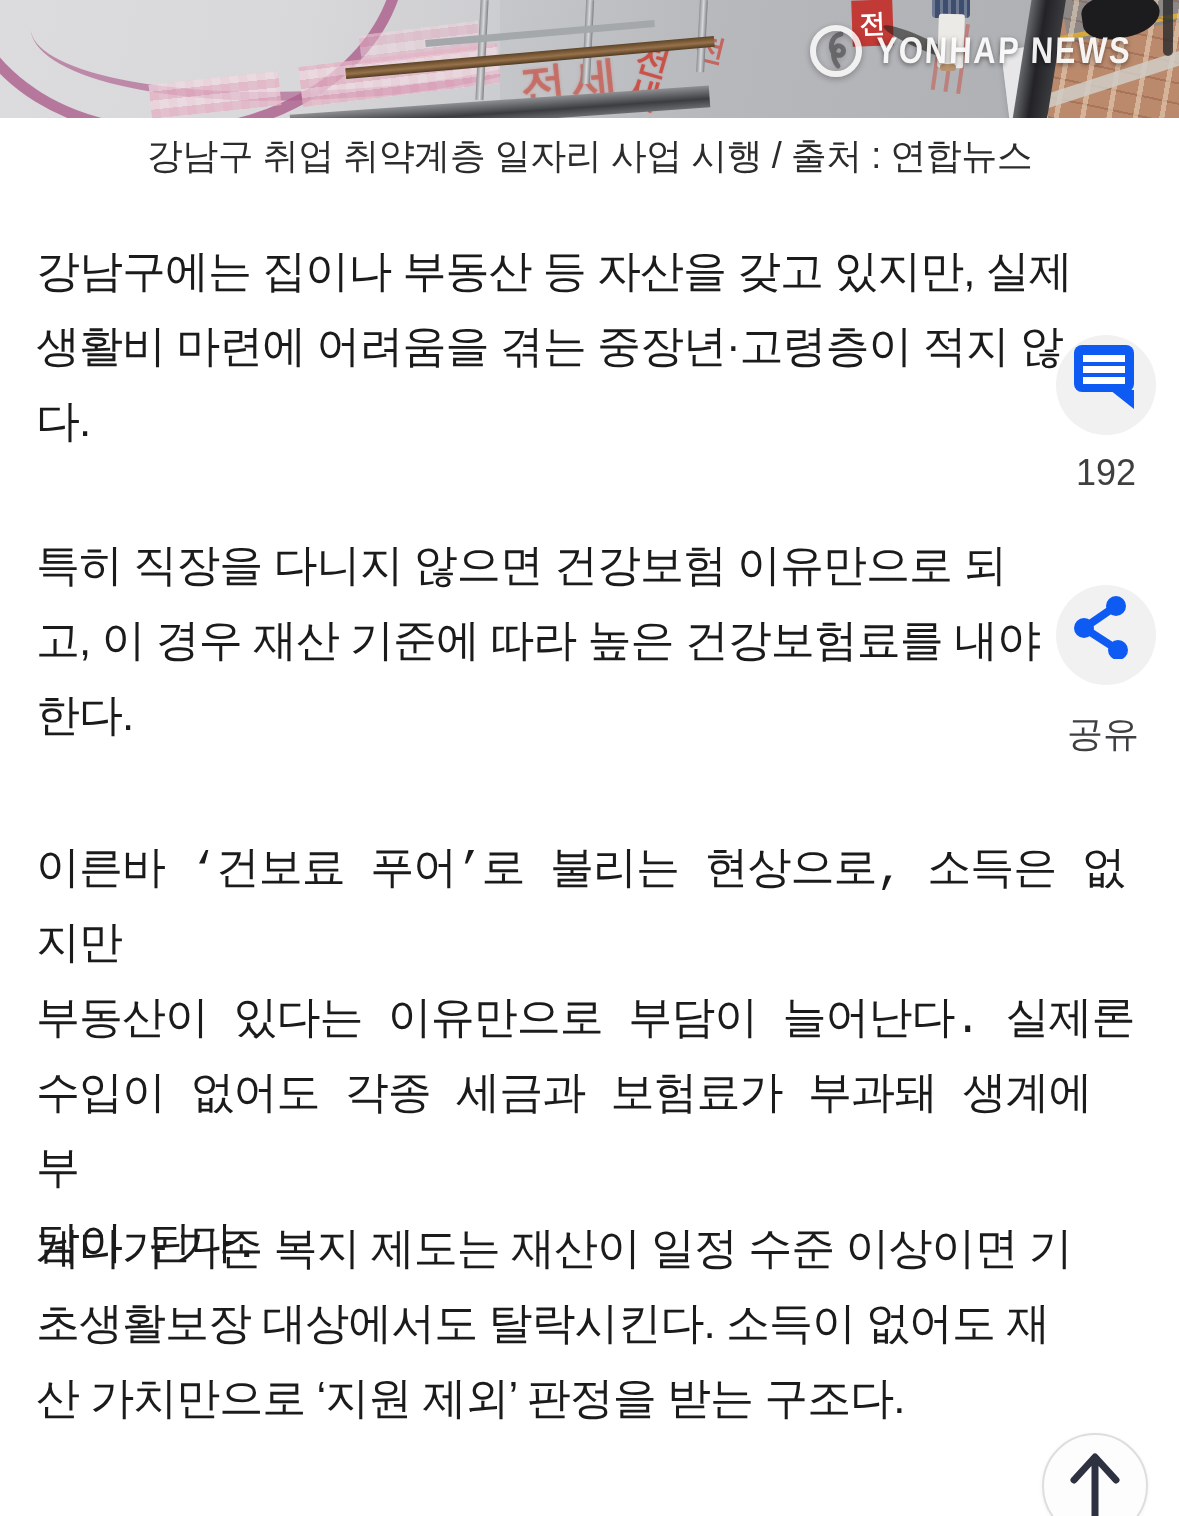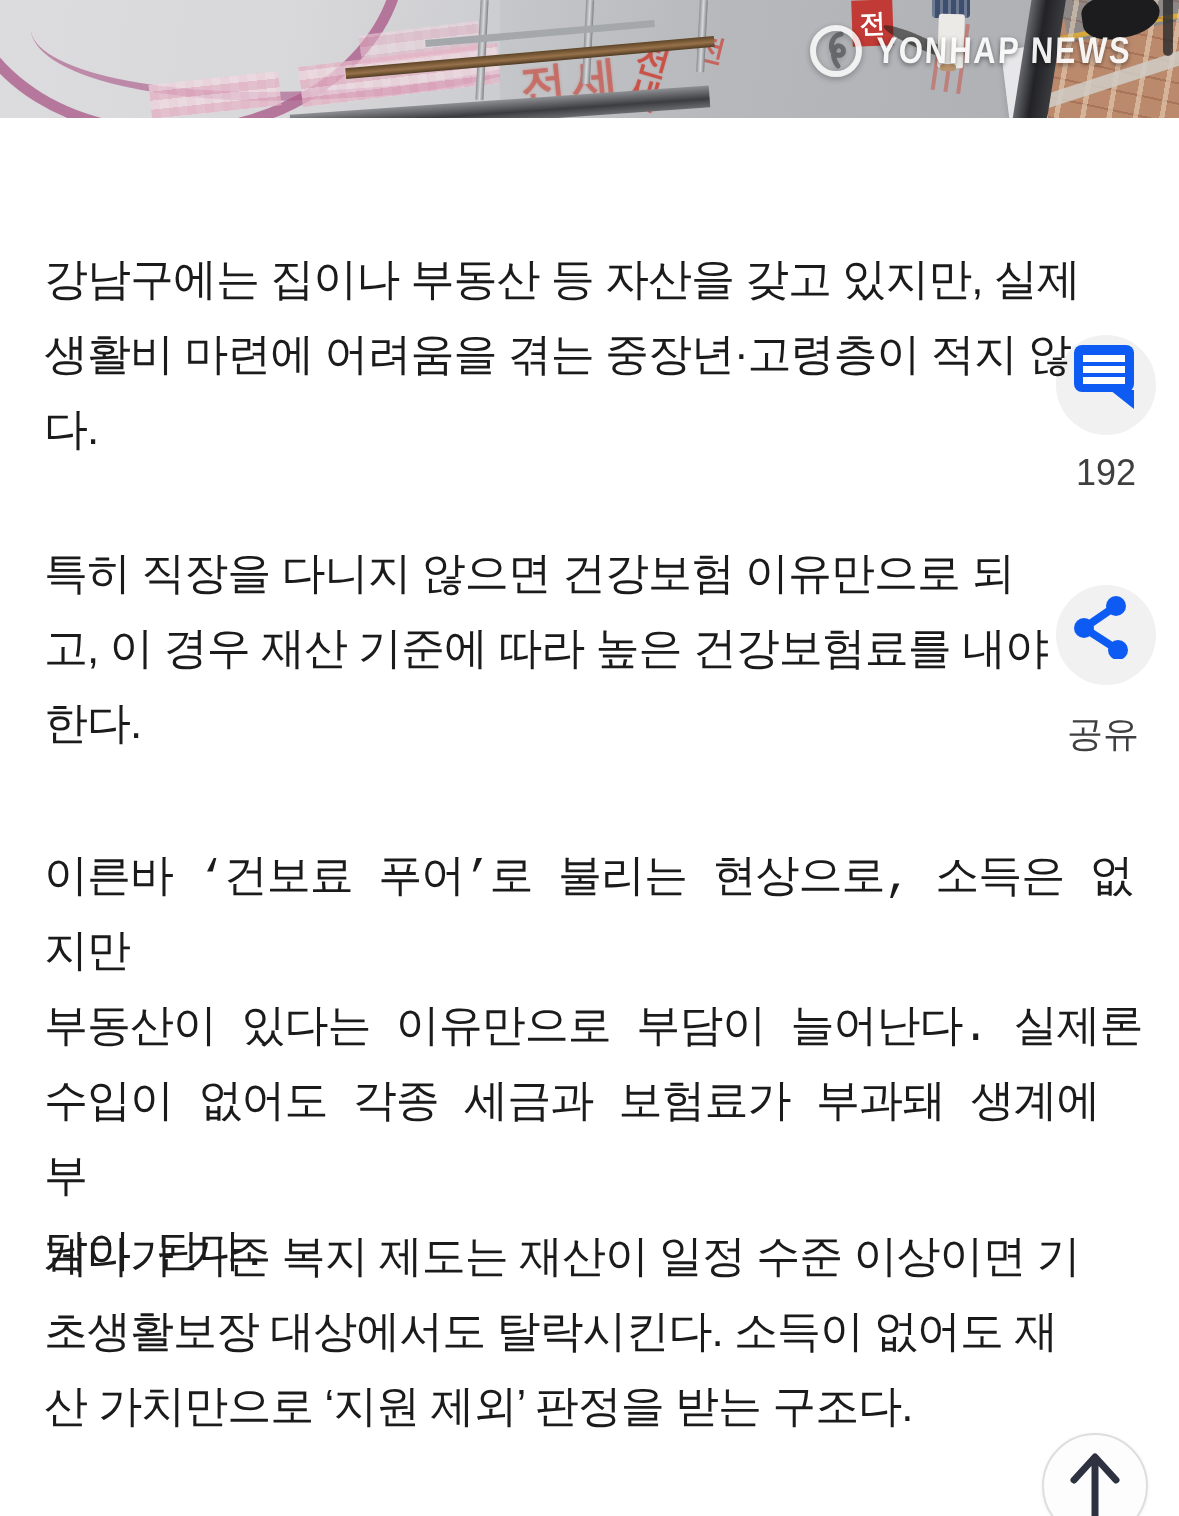--- a/index.html
+++ b/index.html
@@ -79,21 +79,21 @@
 
   .scroll-thumb{position:absolute;left:1163px;top:0;width:10px;height:56px;background:rgba(42,42,44,.8);
     border-radius:0 0 6px 6px;z-index:9;}
 
   
   .caption{position:absolute;left:0;top:132px;width:1179px;text-align:center;font-size:36px;line-height:48px;
     color:#2c2c2c;letter-spacing:-0.5px;}
 
   
   .article{position:absolute;left:36px;top:0;width:1110px;z-index:2;}
-  .article p{position:absolute;left:0;margin:8px;width:1110px;font-size:44px;line-height:75px;color:#1b1b1b;
+  .article p{position:absolute;left:0;margin:0;width:1110px;font-size:44px;line-height:75px;color:#1b1b1b;
     letter-spacing:-1px;white-space:pre-line;}
   .p1{top:233px;} .p2{top:527px;} .p3{top:833px;font-family:Liberation Mono, monospace;} .p4{top:1210px;}
 
   
   .fab{position:absolute;z-index:1;}
   .fab-circle{width:100px;height:100px;border-radius:50%;background:#f1f1f2;position:relative;}
   .fab-comment{left:1056px;top:335px;}
   .fab-share{left:1056px;top:585px;}
   .fab-icon{position:absolute;left:16px;top:8px;}
   .fab-share .fab-icon{left:16px;top:10px;}
@@ -155,20 +155,21 @@
       <svg class="wm-logo" width="56" height="58" viewBox="0 0 56 58">
         <circle cx="28" cy="29" r="23" fill="none" stroke="rgba(255,255,255,.95)" stroke-width="6"></circle>
         <path d="M33 12 C 22 14, 20 30, 29 33 C 36 35, 38 26, 32 24 C 26 22, 22 34, 30 44" fill="none" stroke="rgba(40,40,40,.55)" stroke-width="5" stroke-linecap="round"></path>
       </svg>
       <div class="wm-text">YONHAP NEWS</div>
     </div>
   </div>
 
   <div class="scroll-thumb"></div>
 
+  <div class="caption">강남구 취업 취약계층 일자리 사업 시행 / 출처 : 연합뉴스</div>
 
   <div class="fab fab-comment">
     <div class="fab-circle">
       <svg class="fab-icon" width="64" height="68" viewBox="0 0 64 68">
         <path d="M10 2 h44 a8 8 0 0 1 8 8 v31 a8 8 0 0 1 -8 8 h-17 l0 0 h-27 a8 8 0 0 1 -8 -8 v-31 a8 8 0 0 1 8 -8 z" fill="#0d5bf3"></path>
         <polygon points="38,47 62,47 62,66" fill="#0d5bf3"></polygon>
         <rect x="11" y="12" width="42" height="7" fill="#ffffff"></rect>
         <rect x="11" y="23" width="42" height="7" fill="#ffffff"></rect>
         <rect x="11" y="34" width="42" height="7" fill="#ffffff"></rect>
       </svg>

